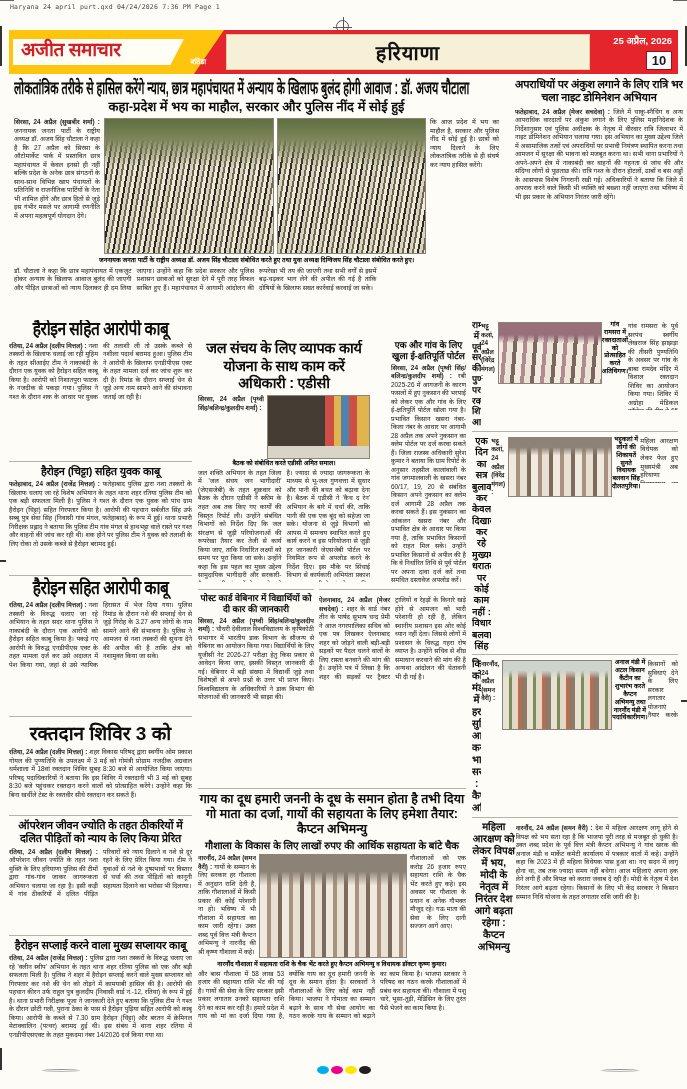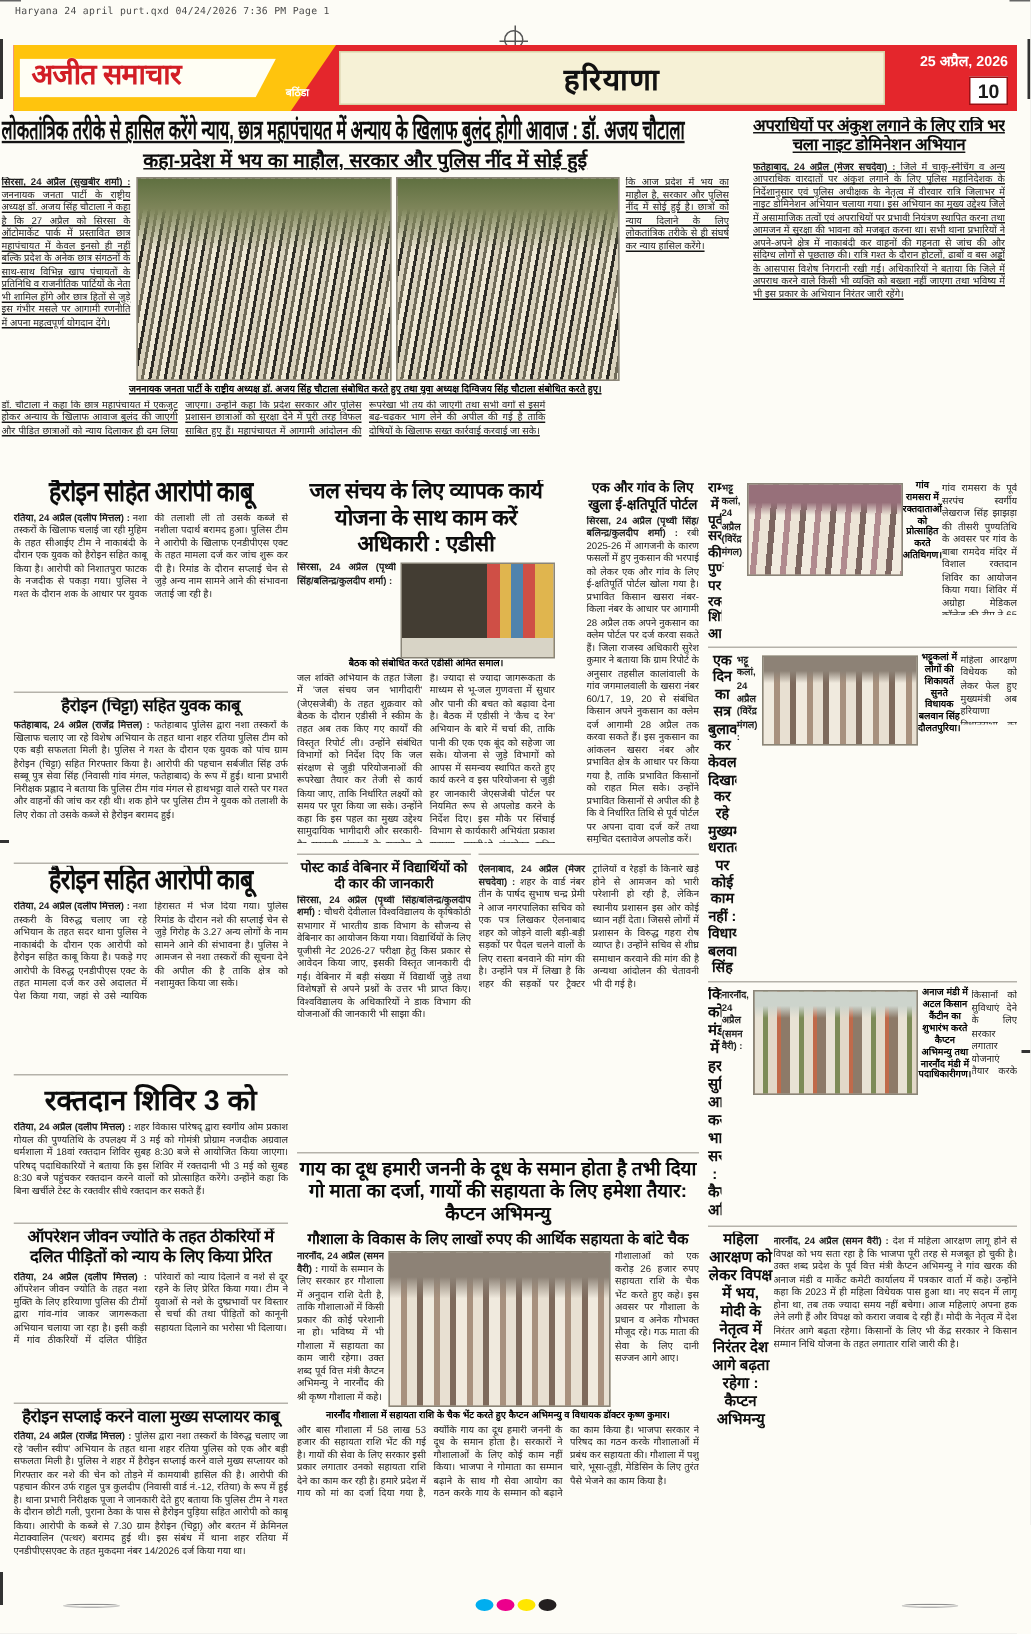--- a/index.html
+++ b/index.html
@@ -67,38 +67,38 @@
       linear-gradient(180deg,#cdd4cc 0 14%,rgba(205,212,204,0) 26%),
       repeating-linear-gradient(90deg,#e8e2d4 0 6px,#7d8b57 6px 9px,#e2d8c8 9px 15px,#c06a4a 15px 18px,#8d7a68 18px 24px),
       #bfae9a; }
   .ph-blood { background:
       linear-gradient(180deg,#97707a 0 20%,rgba(151,112,122,0) 34%),
       repeating-linear-gradient(95deg,#f2ece0 0 6px,#b08a8e 6px 10px,#ece4d6 10px 16px,#7c6660 16px 20px),
       #c4aca4; }
   .rule-t { border-top:1px solid #b5b2aa; padding-top:3px; margin-top:3px; }
 
   
-  .band1 { position:absolute; top:78px; left:1px; width:669px; height:238px; display:flex; gap:16px;text-decoration:underline; }
+  .band1 { position:absolute; top:78px; left:14px; width:669px; height:238px; display:flex; gap:16px; }
   .lead { width:485px; flex:none; display:flex; flex-direction:column; }
   .lead-photos-row { display:flex; gap:4px; margin-top:3px; height:136px; }
   .lead-colL { width:86px; flex:none; }
   .lead-ph-wrap { width:322px; flex:none; display:flex; gap:3px; }
   .lead-ph1 { width:170px; } .lead-ph2 { flex:1; }
   .lead-colR { flex:1; }
   .lead-cap { margin-top:2px; padding:0 70px; }
   .lead-bottom { margin-top:3px; height:34px; }
   .rail-night { flex:1; display:flex; flex-direction:column; }
   .rail-night .body { margin-top:3px; flex:1; }
 
   
   .band2 { position:absolute; top:320px; left:9px; width:669px; height:736px; display:flex; gap:6px; }
   .colA { width:183px; flex:none; overflow:hidden; }
   .middle { width:268px; flex:none; display:flex; flex-direction:column; }
   .colD { flex:1; overflow:hidden; display:flex; flex-direction:column; }
-  .midrow1 { display:flex; gap:21px; height:242px; }
+  .midrow1 { display:flex; gap:21px; height:242px;margin-top:20px; }
   .jal { width:172px; flex:none; display:flex; flex-direction:column; }
   .jal-mid { display:flex; gap:3px; margin-top:2px; height:64px; }
   .jal-text { width:66px; flex:none; }
   .jal-ph { flex:1; }
   .portal { flex:1; display:flex; flex-direction:column; }
   .midrow2 { display:flex; gap:5px; height:198px; margin-top:4px; }
   .postcard { width:116px; flex:none; }
   .samasya { flex:1; display:flex; flex-direction:column; }
   .gaay { flex:1; margin-top:4px; display:flex; flex-direction:column; }
   .gaay-mid { display:flex; gap:3px; margin-top:2px; height:104px; }

